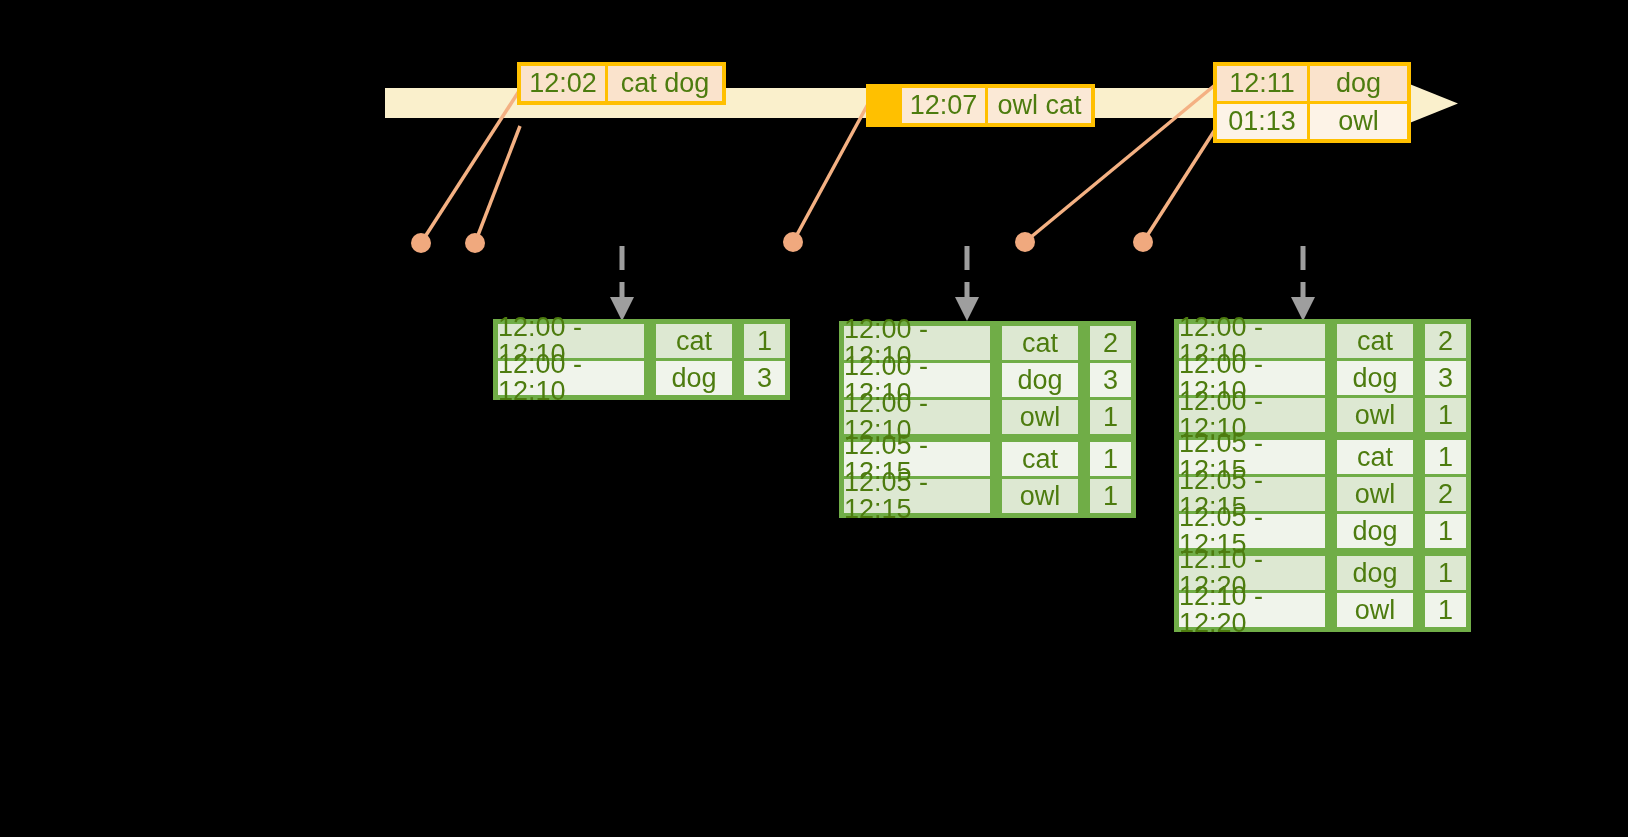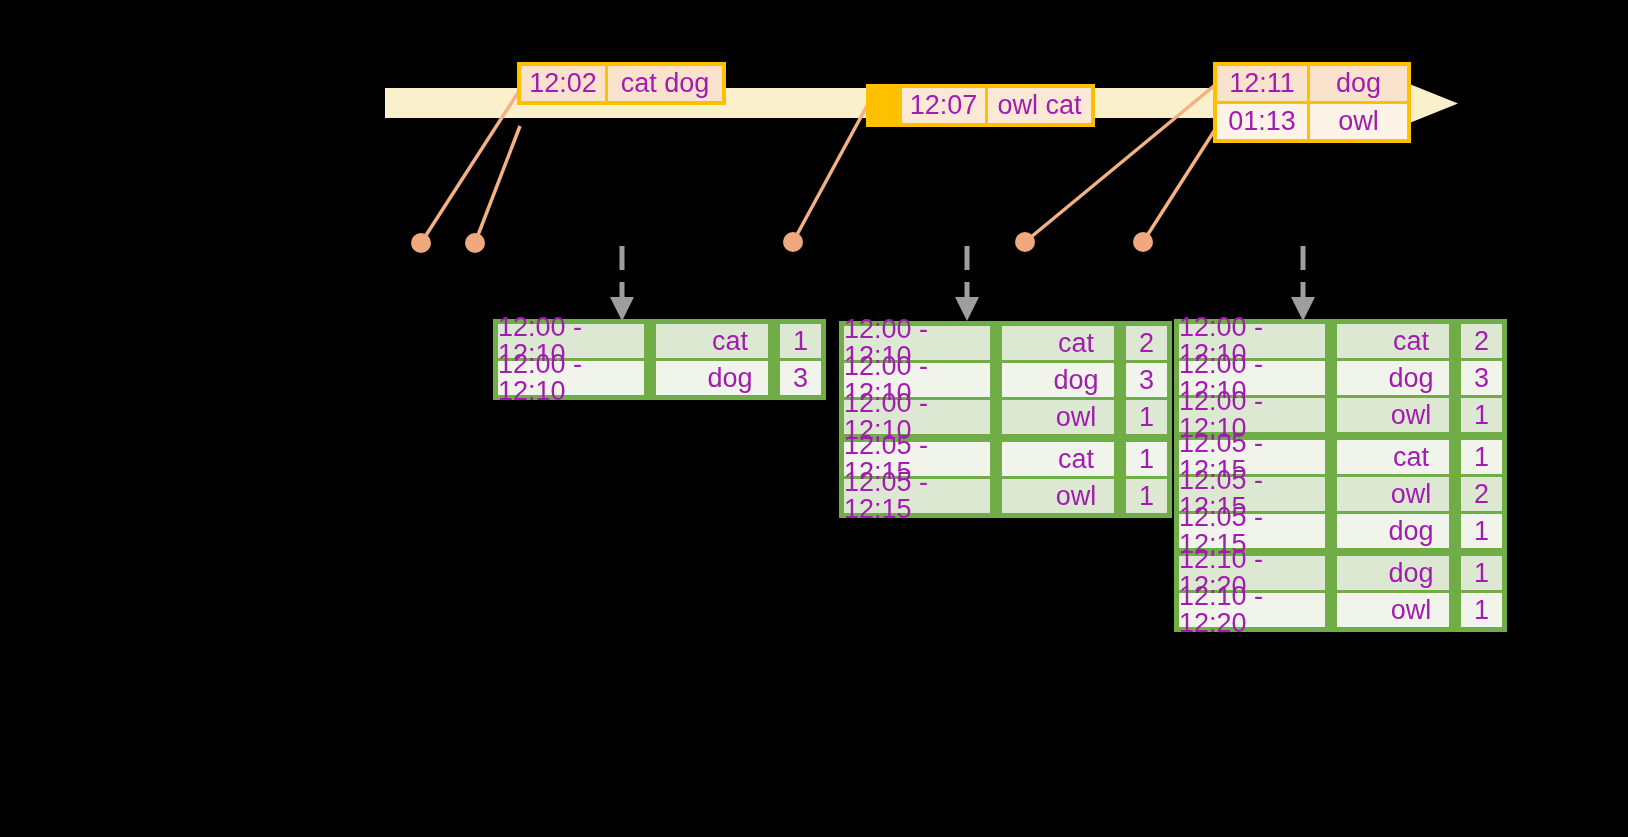--- a/index.html
+++ b/index.html
@@ -1,18 +1,18 @@
 <!DOCTYPE html>
 <html><head>
 <meta charset="utf-8">
 <style>
   html,body { margin:0; padding:0; background:#000; }
   .canvas {
     position:relative; width:1628px; height:837px; background:#000000;
-    overflow:hidden; font-family:"Liberation Sans", sans-serif; color:#a21caf;
+    overflow:hidden; font-family:"Liberation Sans", sans-serif; color:#4d7c0f;
   }
   svg.layer { position:absolute; left:0; top:0; display:block; }
 
   
   .etable {
     position:absolute; display:flex; flex-direction:column; gap:3px;
     background:#FFC000; border:4px solid #FFC000;
   }
   .etable .row { display:flex; gap:3px; }
   .etable .cell {
@@ -34,21 +34,21 @@
     position:absolute; display:flex; flex-direction:column; gap:3px;
     background:#70AD47; border:5px solid #70AD47;
   }
   .gtable .row { display:flex; gap:12px; }
   .gtable .row.group-end { margin-bottom:5px; }
   .gtable .cell {
     height:34px; display:flex; align-items:center; justify-content:center;
     font-size:27px; line-height:1;
   }
   .c-window { width:146px; }
-  .c-word   { width:76px;padding-left:36px; }
+  .c-word   { width:76px; }
   .c-count  { width:41px; }
   .gtable .row.dark  .cell { background:#DDE8D2; }
   .gtable .row.light .cell { background:#F0F4EB; }
   .gt1 { left:493px;  top:319px; }
   .gt2 { left:839px;  top:321px; }
   .gt3 { left:1174px; top:319px; }
 </style>
 </head>
 <body>
 

